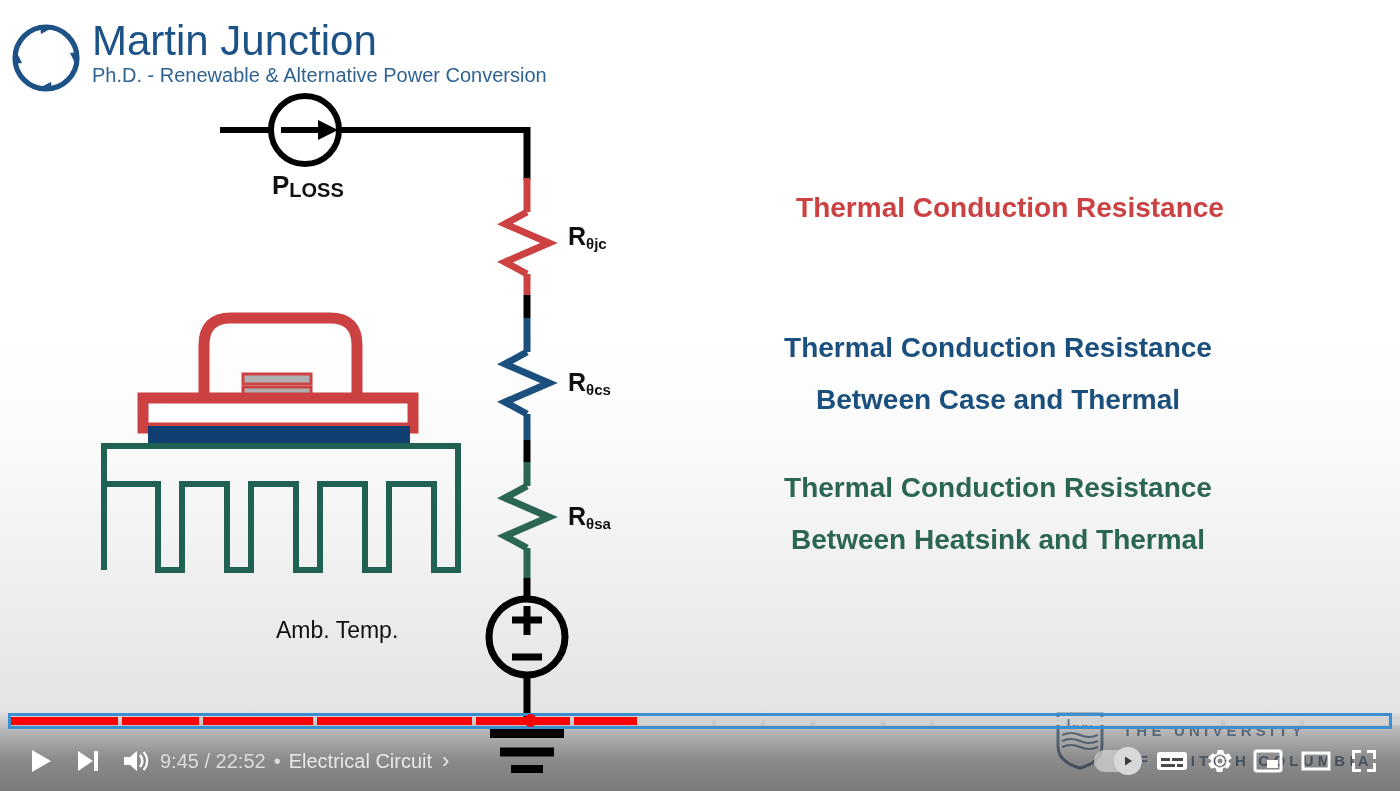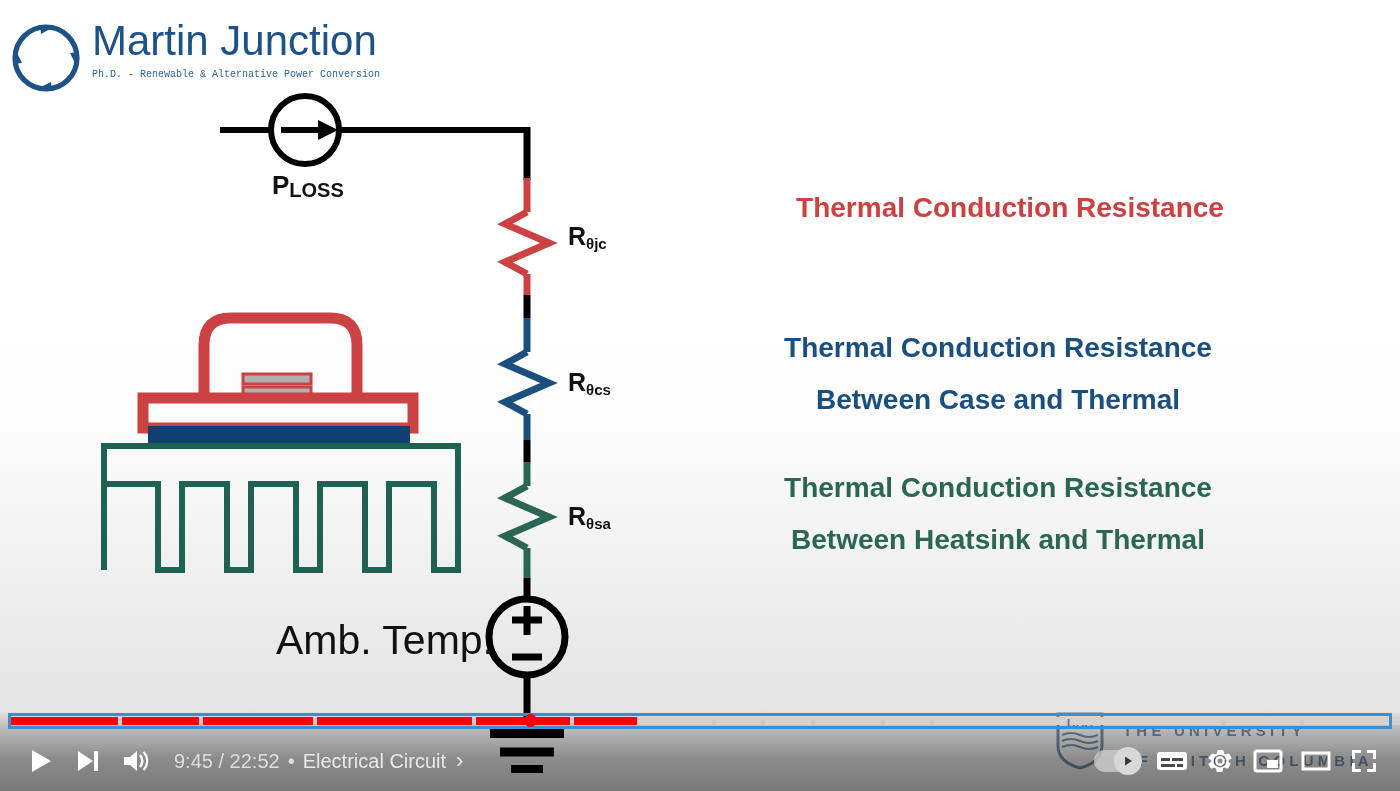--- a/index.html
+++ b/index.html
@@ -18,22 +18,22 @@
 
   
   #logo { position:absolute; left:10px; top:18px; width:420px; height:80px; }
   #logo-mark { position:absolute; left:0px; top:4px; width:72px; height:72px; }
   #logo-text { position:absolute; left:82px; top:-2px; }
   .logo-name {
     font-size:42px; color:#1d5286; letter-spacing:0px; line-height:50px;
     font-family:"Liberation Sans", sans-serif; font-weight:400; white-space:nowrap;
   }
   .logo-sub {
-    font-size:10px; color:#2f6392; line-height:18px; white-space:nowrap;
-    font-family:Liberation Mono, monospace;
+    font-size:20px; color:#2f6392; line-height:18px; white-space:nowrap;
+    font-family:Liberation Sans, sans-serif;
   }
 
   
   #circuit { position:absolute; left:0; top:0; width:1400px; height:791px; }
 
   
   .desc {
     position:absolute; font-family:"Liberation Sans", sans-serif;
     font-size:28px; line-height:52px; font-weight:700; white-space:nowrap;
   }
@@ -53,21 +53,21 @@
   #rlab-sa { left:568px; top:502px; }
 
   
   #ploss-label {
     position:absolute; left:272px; top:170px; color:#111;
     font-size:26px; font-weight:bold; font-family:"Liberation Sans", sans-serif;
   }
   #ploss-label sub { font-size:20px; font-weight:bold; vertical-align:-3px; }
   #amb-label {
     position:absolute; left:276px; top:617px; color:#111;
-    font-size:41px; font-weight:400; font-family:"Liberation Sans", sans-serif;
+    font-size:23px; font-weight:400; font-family:"Liberation Sans", sans-serif;
   }
 
   
   #ubc-watermark {
     position:absolute; left:1055px; top:708px; width:345px; height:60px;
     opacity:0.55;
   }
   #ubc-crest { position:absolute; left:0px; top:4px; width:50px; height:58px; }
   #ubc-words {
     position:absolute; left:68px; top:8px; color:#12365e;
@@ -104,21 +104,21 @@
 
   
   #controls-left { position:absolute; left:16px; top:26px; height:48px; display:flex; align-items:center; }
   #controls-right { position:absolute; right:12px; top:26px; height:48px; display:flex; align-items:center; }
   .ctl {
     width:48px; height:48px; display:flex; align-items:center; justify-content:center;
     cursor:pointer;
   }
   #time-title {
     color:#dddddd; font-size:20px; font-family:"Liberation Sans", sans-serif;
-    margin-left:14px; white-space:nowrap; display:flex; align-items:center; gap:0px;
+    white-space:nowrap; display:flex; align-items:center; gap:0px;
   }
   #time-title .sep { margin:0 8px; }
   #chapter-title { color:#e8e8e8; }
   #chapter-chev { margin-left:10px; font-size:22px; color:#e8e8e8; }
 
   
   #autoplay {
     width:62px; height:48px; display:flex; align-items:center; justify-content:center; cursor:pointer;
   }
   #autoplay-track {

